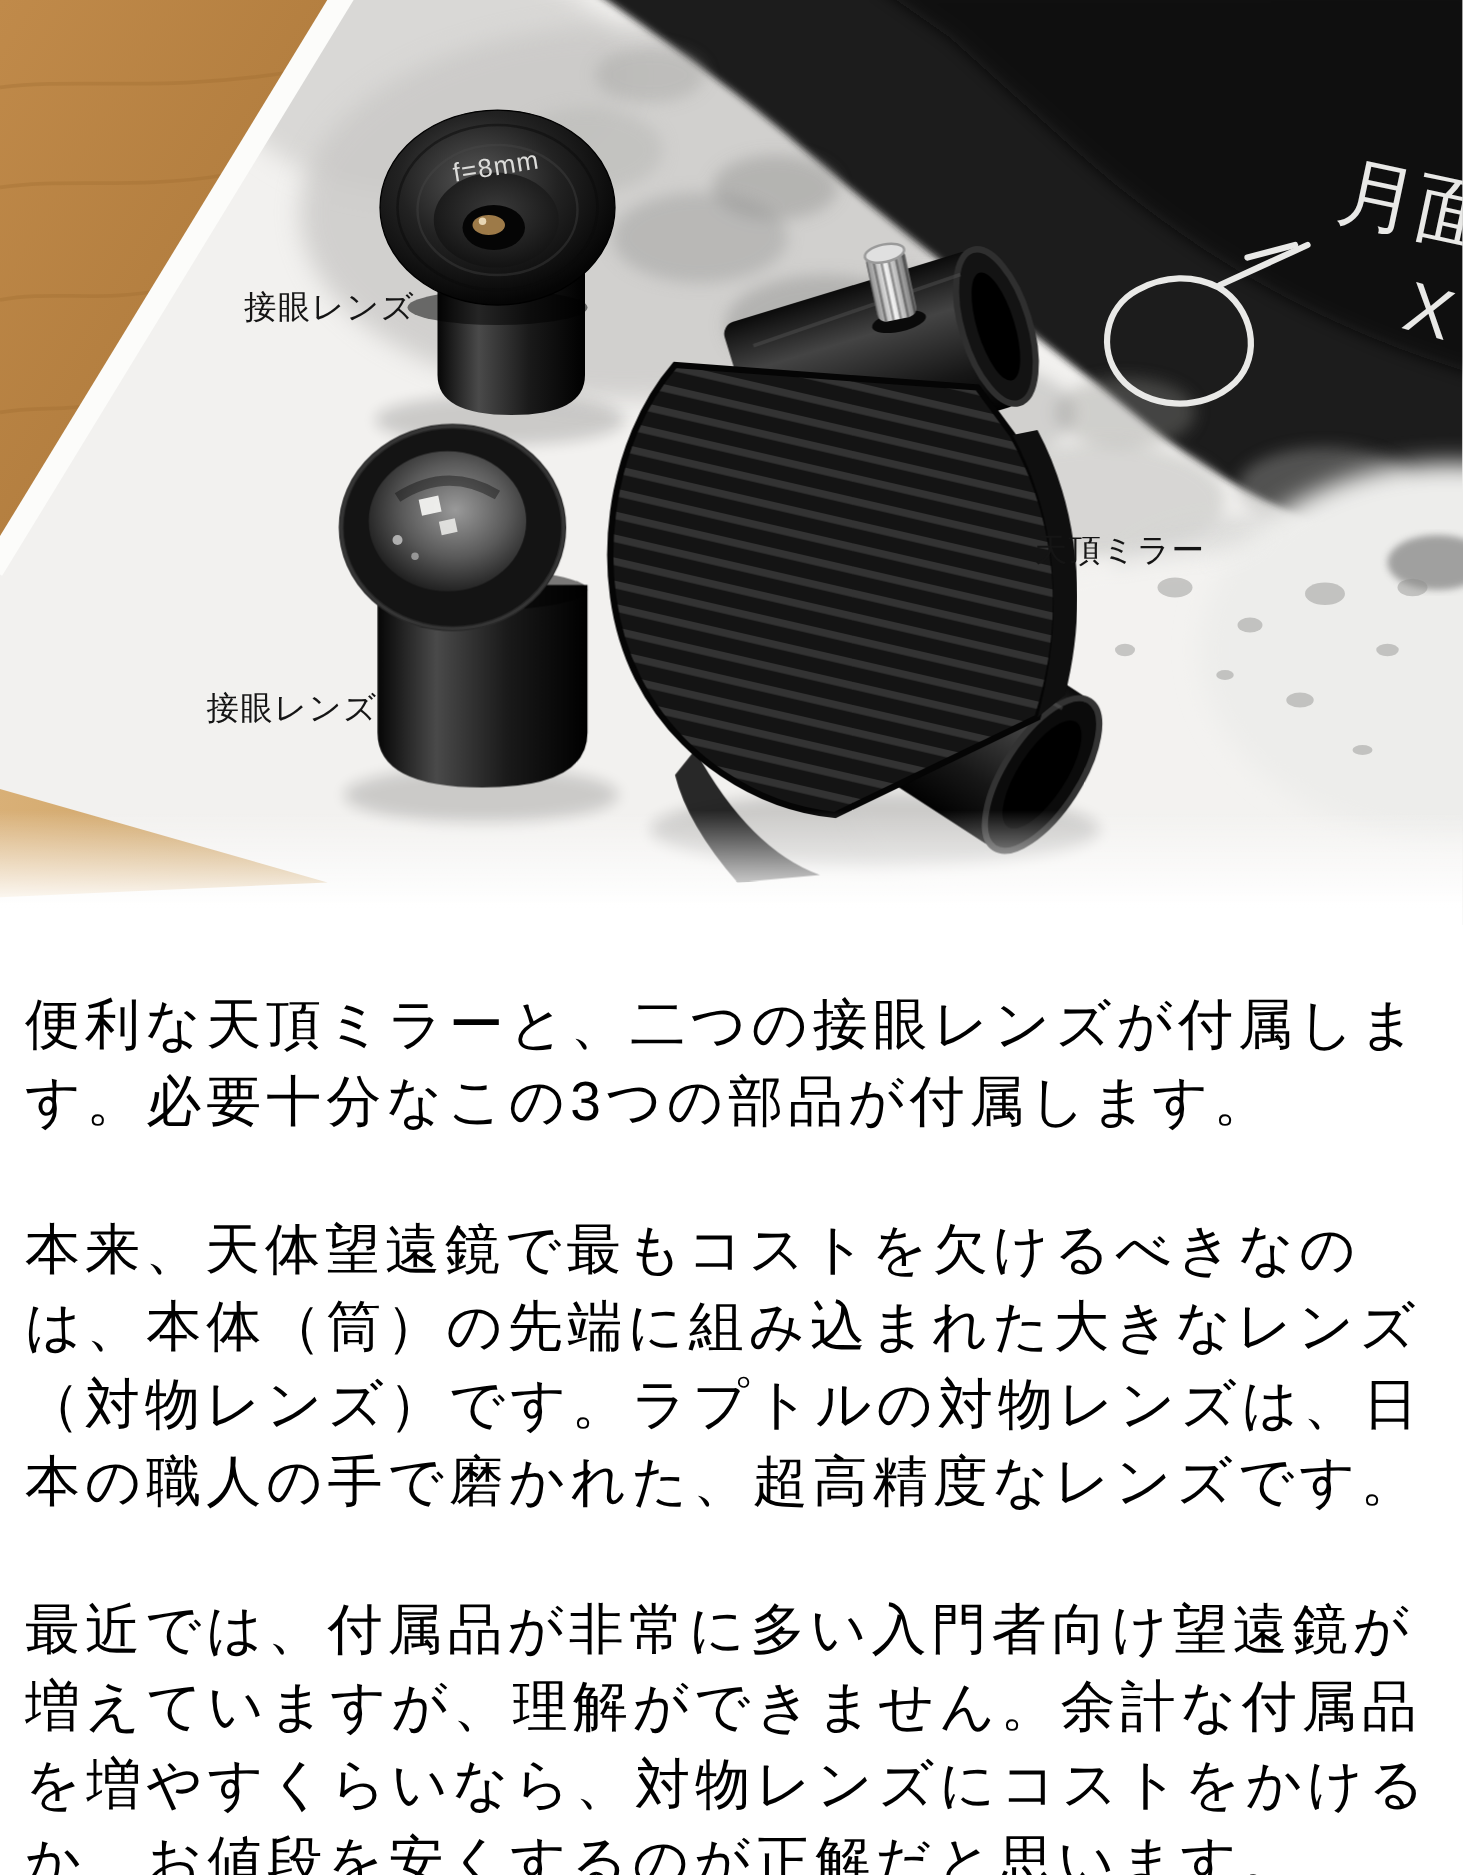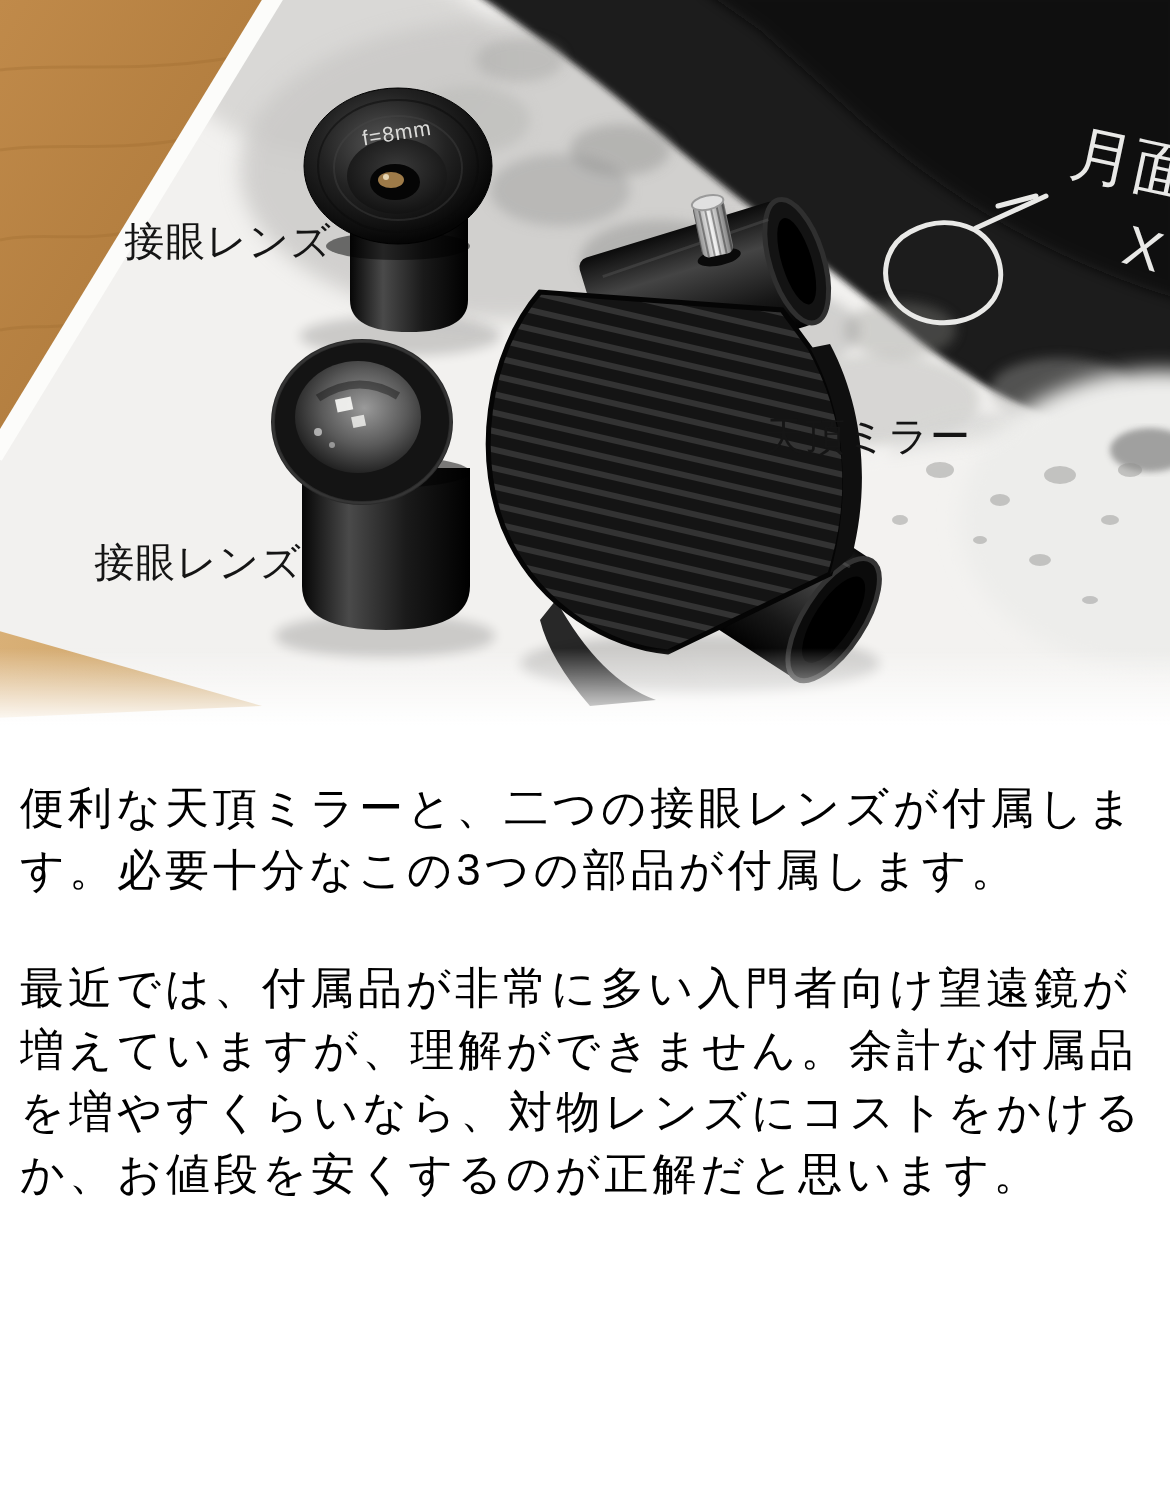--- a/index.html
+++ b/index.html
@@ -2,28 +2,28 @@
 <html><head>
 <meta charset="utf-8">
 <style>
   html,body{margin:0;padding:0;background:#ffffff;}
   .page{position:relative;width:1170px;height:1500px;background:#ffffff;overflow:hidden;
         font-family:"Liberation Sans","DejaVu Sans",sans-serif;}
   .scene{position:absolute;left:0;top:0;width:1170px;height:740px;}
   .scene svg{display:block;}
   .scene-fade{position:absolute;left:0;top:648px;width:1170px;height:96px;
         background:linear-gradient(to bottom,rgba(255,255,255,0) 0%,#ffffff 82%);pointer-events:none;}
-  .photo-label{position:absolute;color:#151515;font-size:40px;line-height:48px;
-        letter-spacing:1px;font-weight:500;font-family:Liberation Mono, monospace;}
+  .photo-label{position:absolute;color:#151515;font-size:26px;line-height:48px;
+        letter-spacing:1px;font-weight:500;}
   .label-f8{left:40px;top:221px;width:292px;text-align:right;}
   .label-k20{left:40px;top:542px;width:262px;text-align:right;}
-  .label-mirror{left:764px;top:416px;width:320px;text-align:left;}
+  .label-mirror{left:736px;top:416px;width:320px;text-align:center;}
   .description{position:absolute;left:0;top:740px;width:1170px;padding:33px 18px 0 20px;
         box-sizing:border-box;}
-  .description p{margin:4px 0 56px 0;font-size:44px;line-height:62px;letter-spacing:4px;
+  .description p{margin:16px 0 56px 0;font-size:44px;line-height:62px;letter-spacing:4px;
         color:#000;font-weight:500;text-align:left;}
   .description p:last-child{margin-bottom:0;}
 </style>
 </head>
 <body>
 
 <div class="page">
 
   <div class="scene">
     <svg width="1170" height="740" viewBox="0 0 1170 740">
@@ -220,16 +220,17 @@
       <div>接眼レンズ</div>
     </div>
     <div class="photo-label label-k20">
       <div>接眼レンズ</div>
     </div>
     <div class="photo-label label-mirror">天頂ミラー</div>
   </div>
 
   <div class="description">
     <p>便利な天頂ミラーと、二つの接眼レンズが付属します。必要十分なこの3つの部品が付属します。</p>
+    <p>本来、天体望遠鏡で最もコストを欠けるべきなのは、本体（筒）の先端に組み込まれた大きなレンズ（対物レンズ）です。ラプトルの対物レンズは、日本の職人の手で磨かれた、超高精度なレンズです。</p>
     <p>最近では、付属品が非常に多い入門者向け望遠鏡が増えていますが、理解ができません。余計な付属品を増やすくらいなら、対物レンズにコストをかけるか、お値段を安くするのが正解だと思います。</p>
   </div>
 
 </div>
 
 </body></html>

